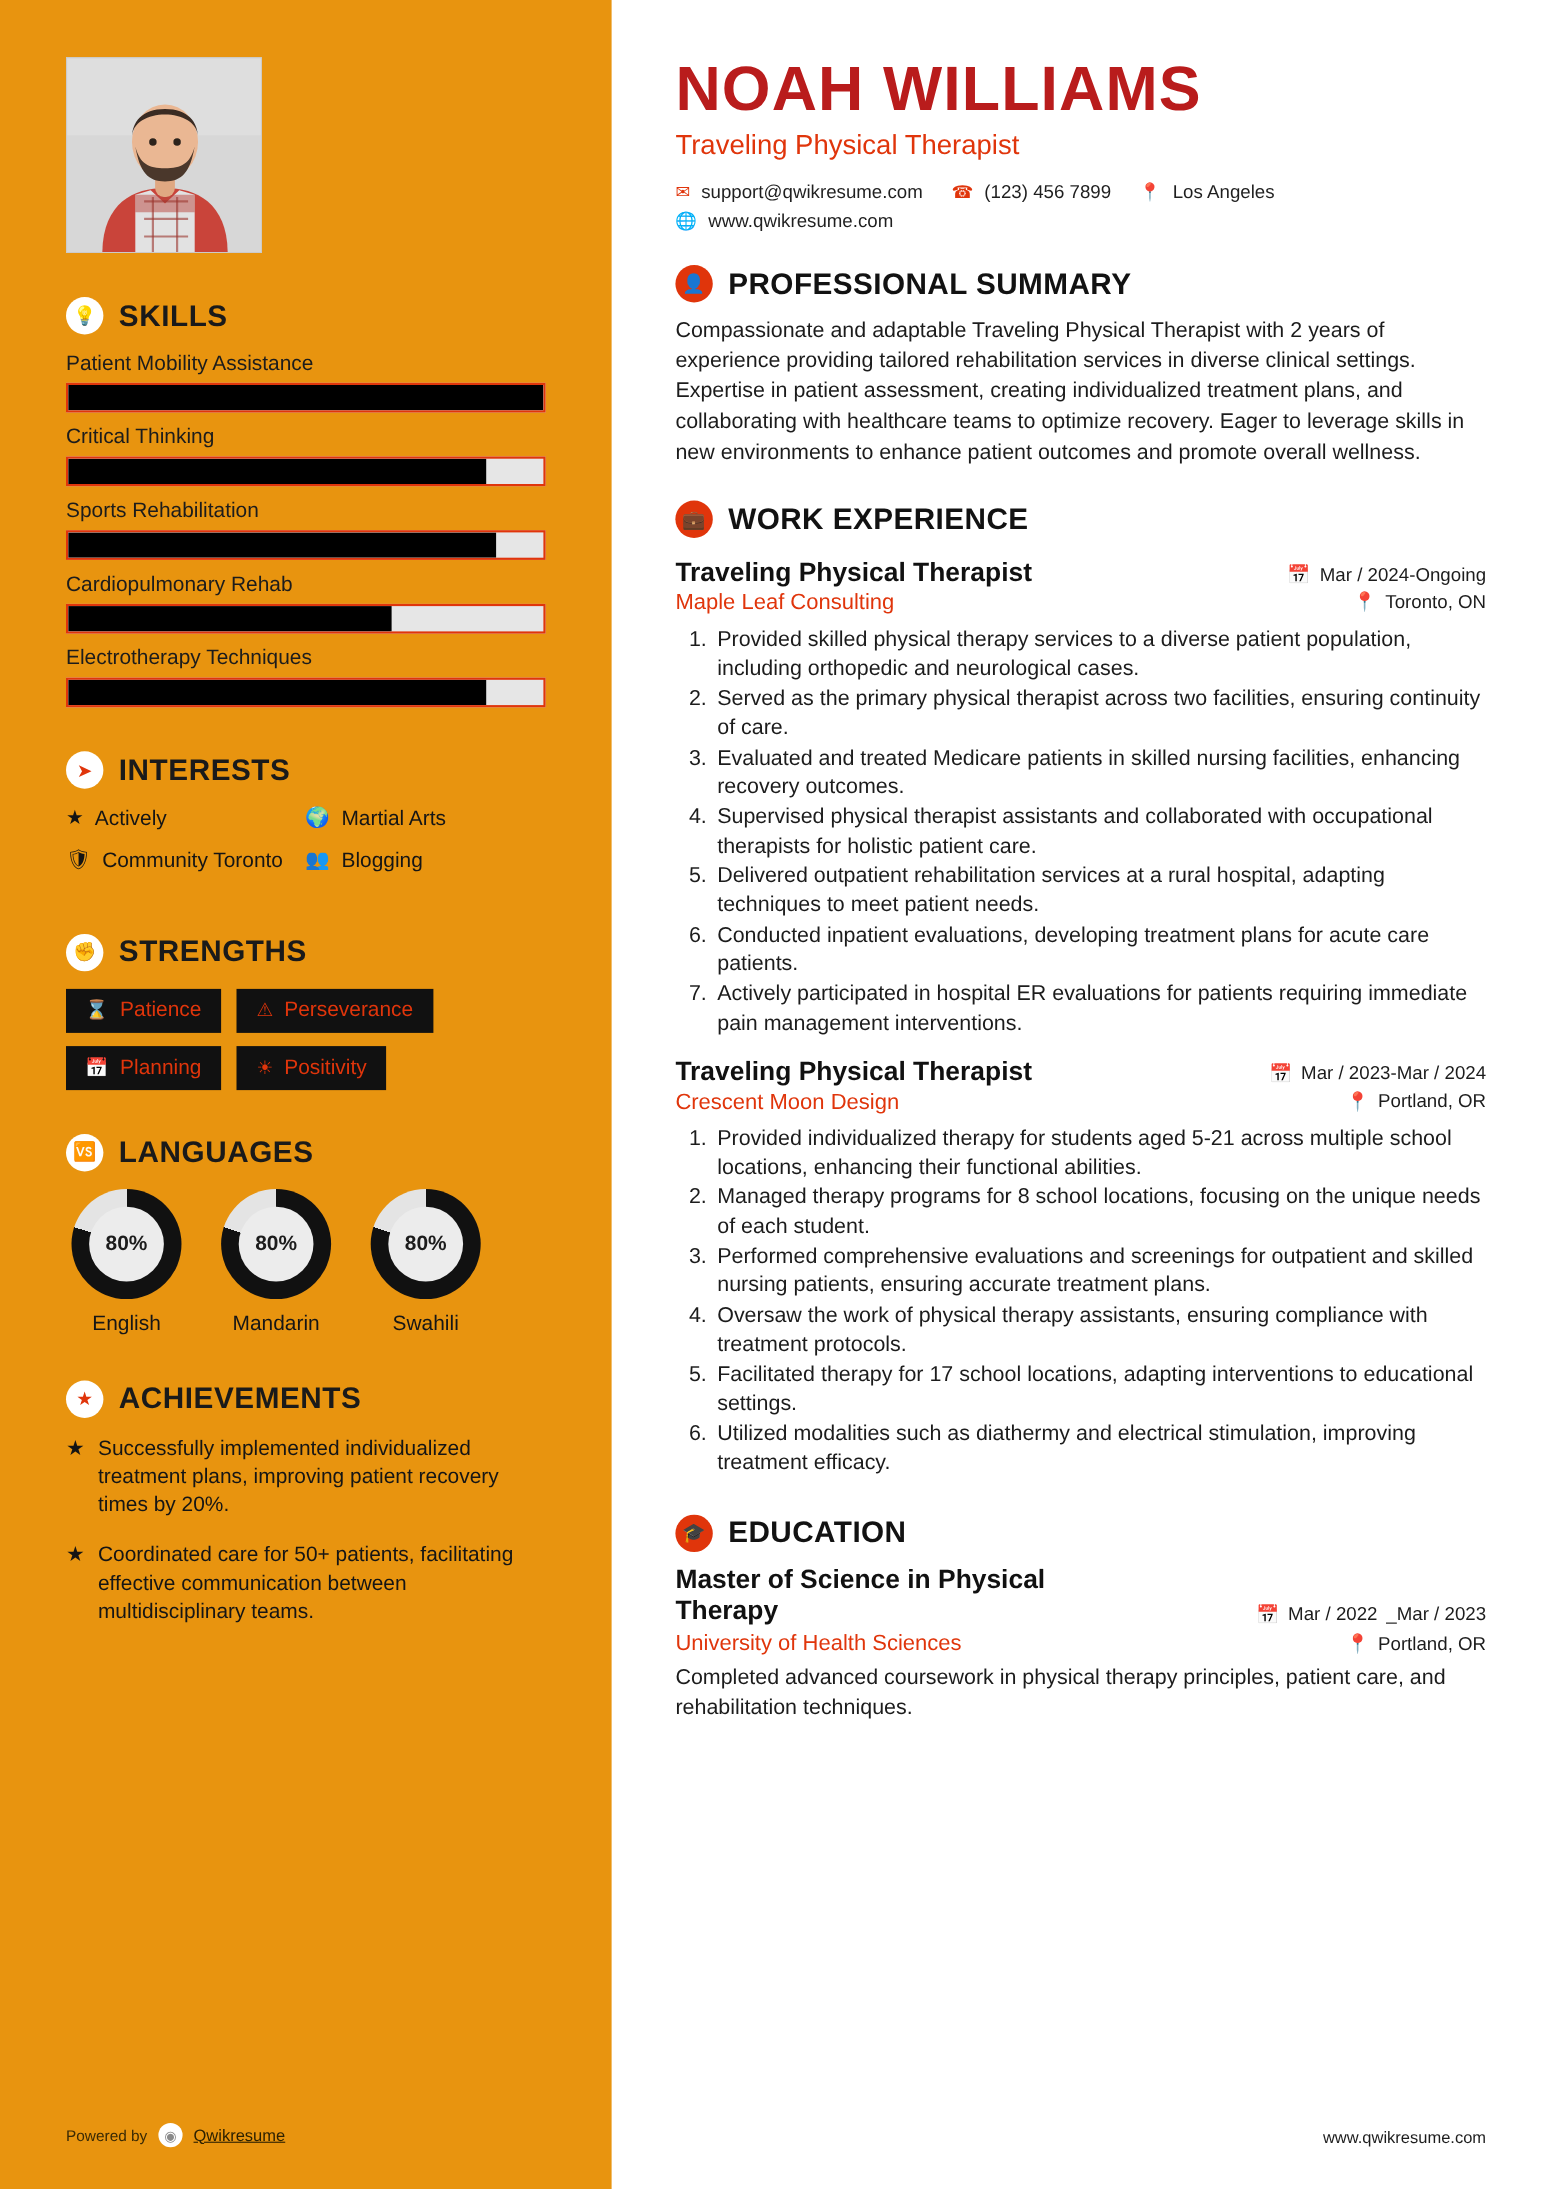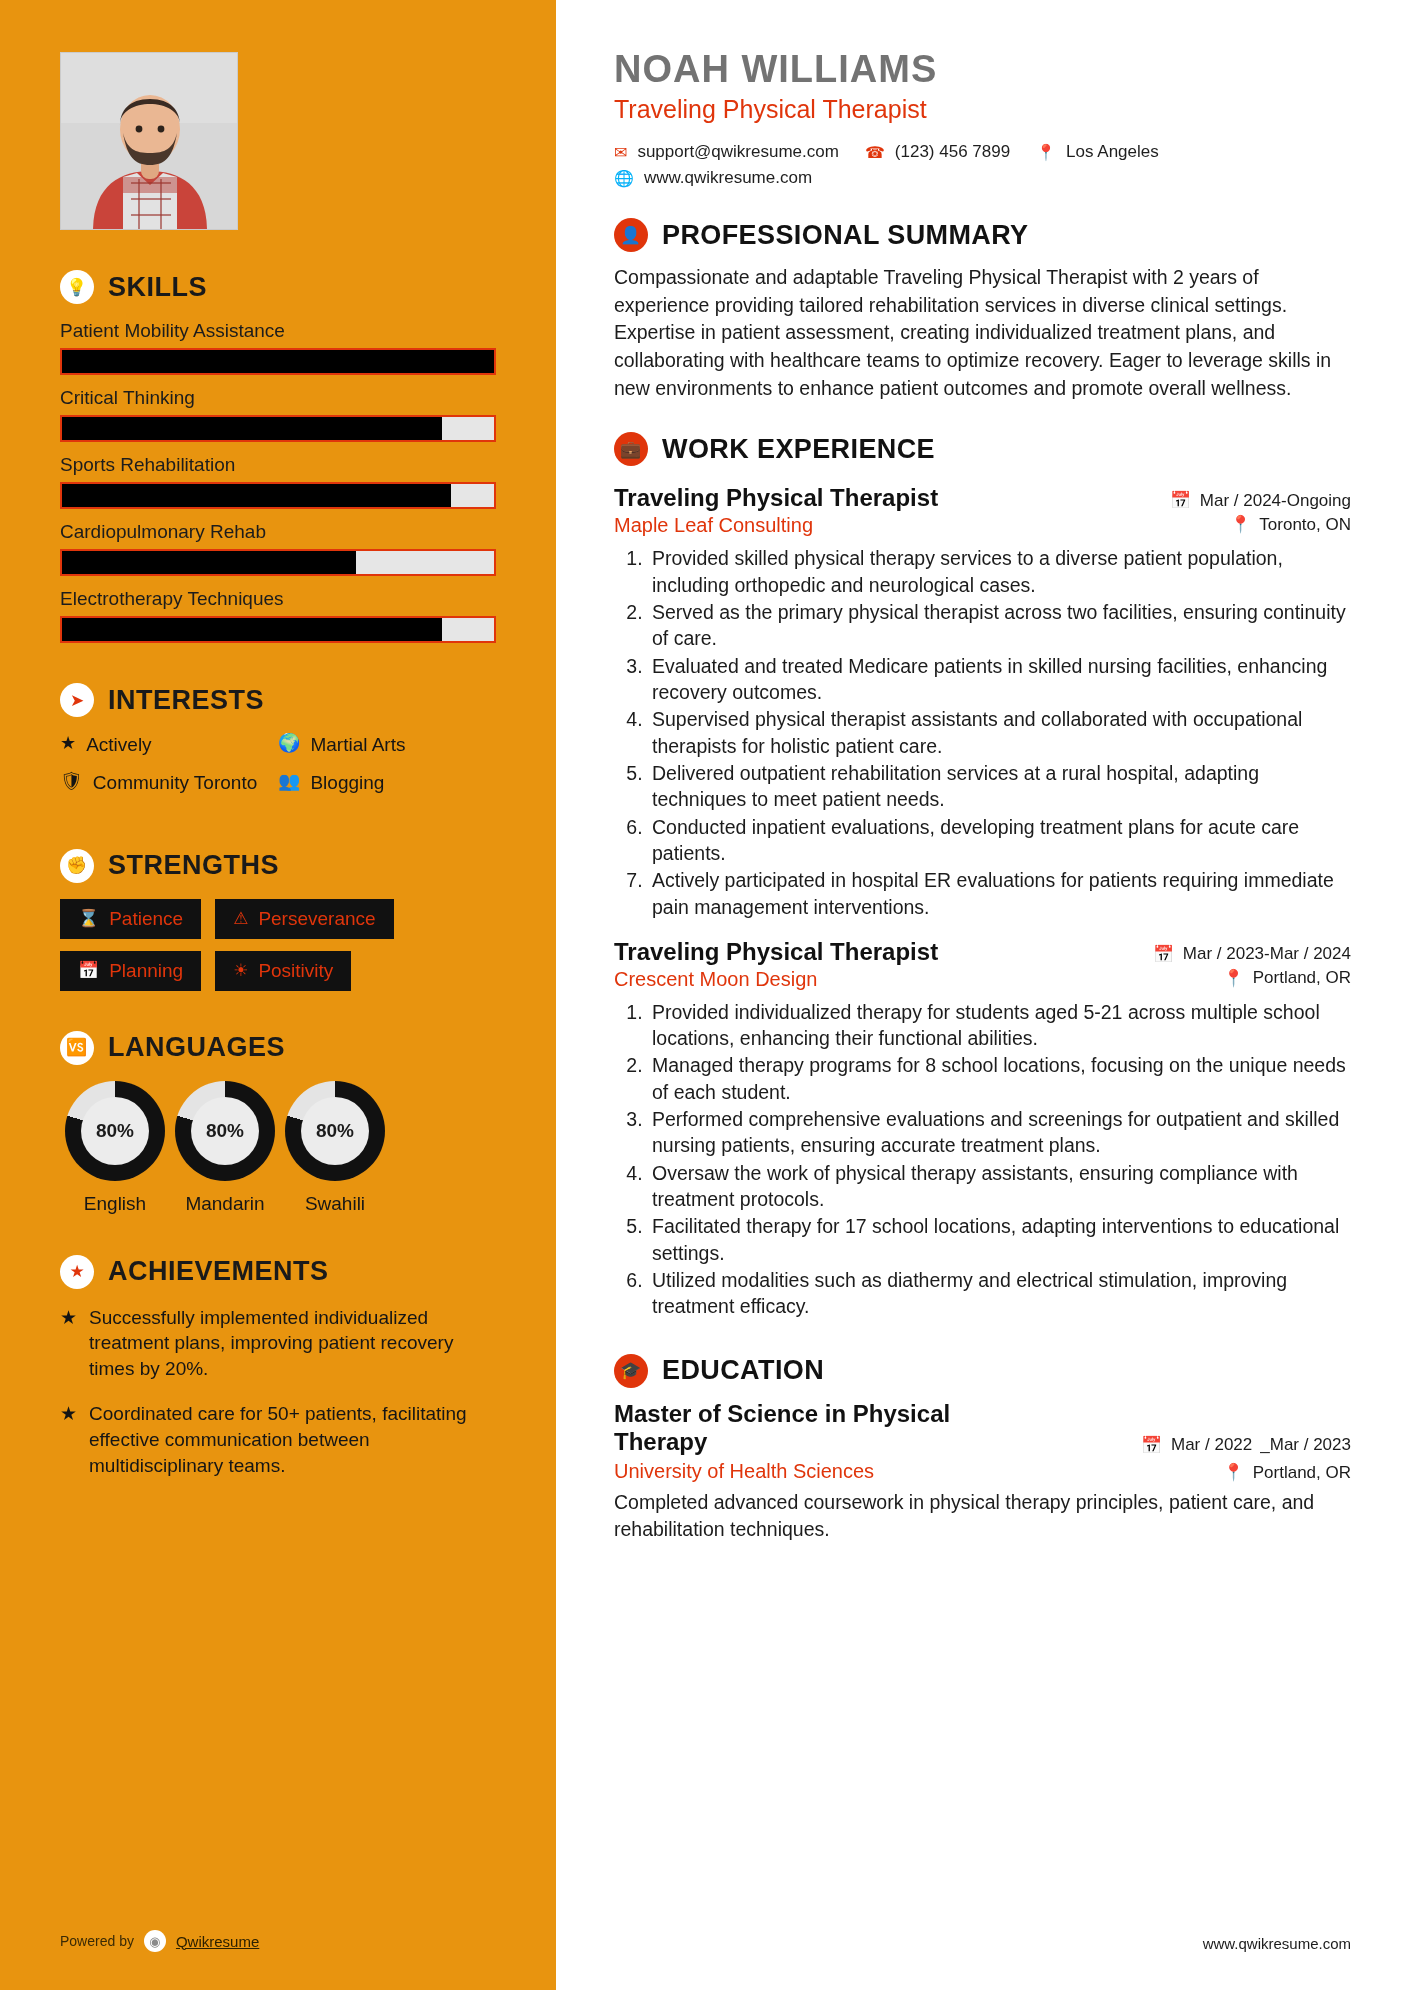--- a/index.html
+++ b/index.html
@@ -93,21 +93,21 @@
   .interest .ico { color: #141414; font-size: 18px; line-height: 1.2; }
   .strengths-grid { display: flex; flex-wrap: wrap; gap: 12px 14px; }
   .strength {
     background: #111111;
     color: #e0350b;
     display: flex; align-items: center; gap: 10px;
     padding: 9px 18px;
     font-size: 19px;
   }
   .strength .sico { color: #e0350b; font-size: 17px; }
-  .langs { display: flex; margin-top: 10px; }
+  .langs { display: flex; gap: 26px; margin-top: 10px; }
   .lang { text-align: center; width: 110px; }
   .ring {
     width: 100px; height: 100px;
     border-radius: 50%;
     position: relative;
     margin: 0 auto;
   }
   .ring .inner {
     position: absolute;
     left: 16px; top: 16px; right: 16px; bottom: 16px;
@@ -144,24 +144,24 @@
   .powered .brand { color: #2d2100; text-decoration: underline; font-size: 15px; }
 
   
   .main {
     flex: 1;
     padding: 48px 56px 0 58px;
     position: relative;
   }
   h1.name {
     margin: 0;
-    font-size: 38px;
+    font-size: 57px;
     letter-spacing: 1px;
     font-weight: bold;
-    color: #737373;
+    color: #b91c1c;
   }
   .role {
     color: #e0350b;
     font-size: 25px;
     margin-top: 4px;
   }
   .contact-row {
     display: flex;
     flex-wrap: wrap;
     align-items: center;

